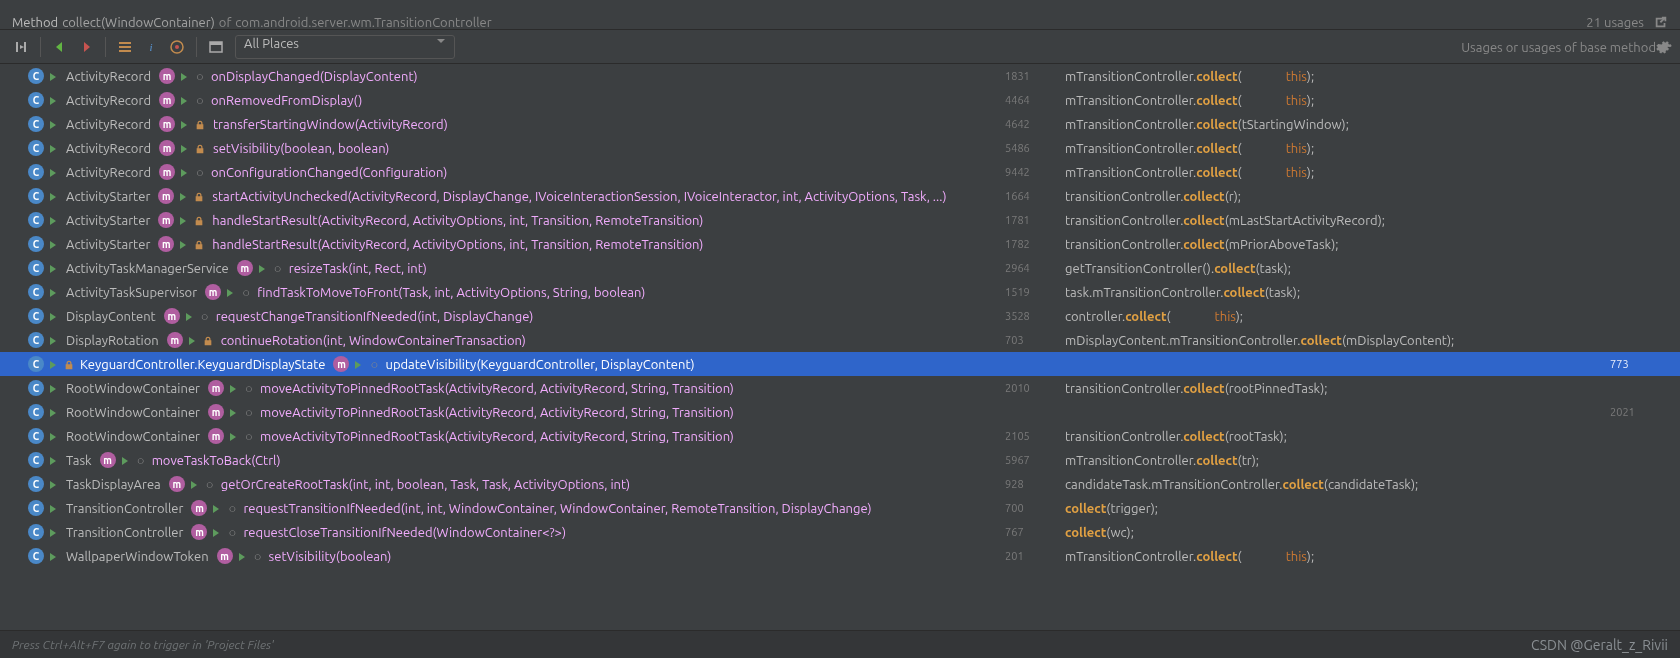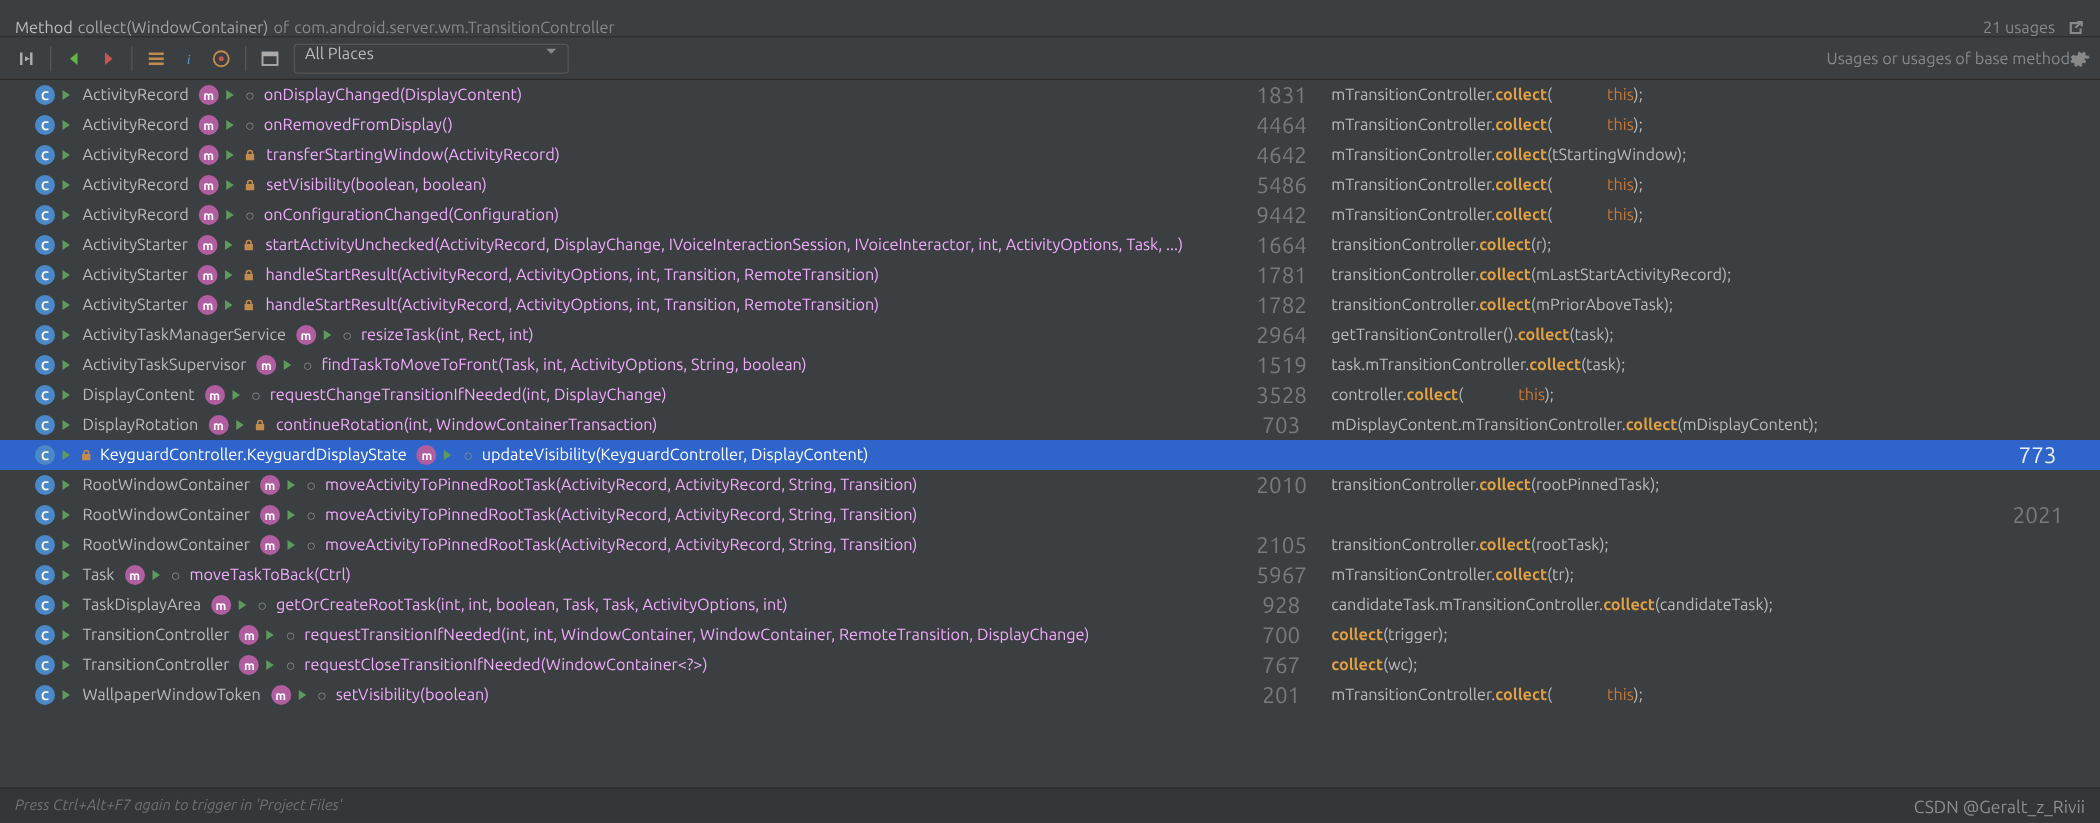--- a/index.html
+++ b/index.html
@@ -52,21 +52,21 @@
   .fold svg { width: 10px; height: 10px; fill: #5d9b5d; }
   .lock { width: 12px; height: 12px; display: inline-block; margin-left: 2px; fill: #c28b4e; }
   .bullet { width: 10px; text-align: center; color: #888; margin-left: 2px; }
 
   .cls { color: #bbb; margin: 0 2px 0 4px; }
   .mname { color: #f0abfc; margin-left: 6px; }
   .row.selected .cls, .row.selected .mname { color: #fff; }
 
   .left-block { display: flex; align-items: center; overflow: hidden; min-width: 0; flex: 1; }
   .left-block .sig-text { overflow: hidden; text-overflow: ellipsis; }
-  .line { color: #7a7a7a; width: 60px; text-align: center; padding-right: 20px; font-size: 18px; }
+  .line { color: #7a7a7a; width: 60px; text-align: left; padding-right: 20px; font-size: 11px; }
   .snippet { width: 605px; color: #bbb; overflow: hidden; text-overflow: ellipsis; }
   .collect { color: #e0a043; font-weight: 600; }
   .kw { color: #cc7832; padding-left: 44px; }
   .mplain { color: #bbb; }
 
   .footer {
     height: 28px; background: #343638; border-top: 1px solid #2b2b2b;
     display: flex; align-items: center; padding: 0 12px; color: #6f7375;
     font-style: italic; font-size: 12px; justify-content: space-between;
   }

